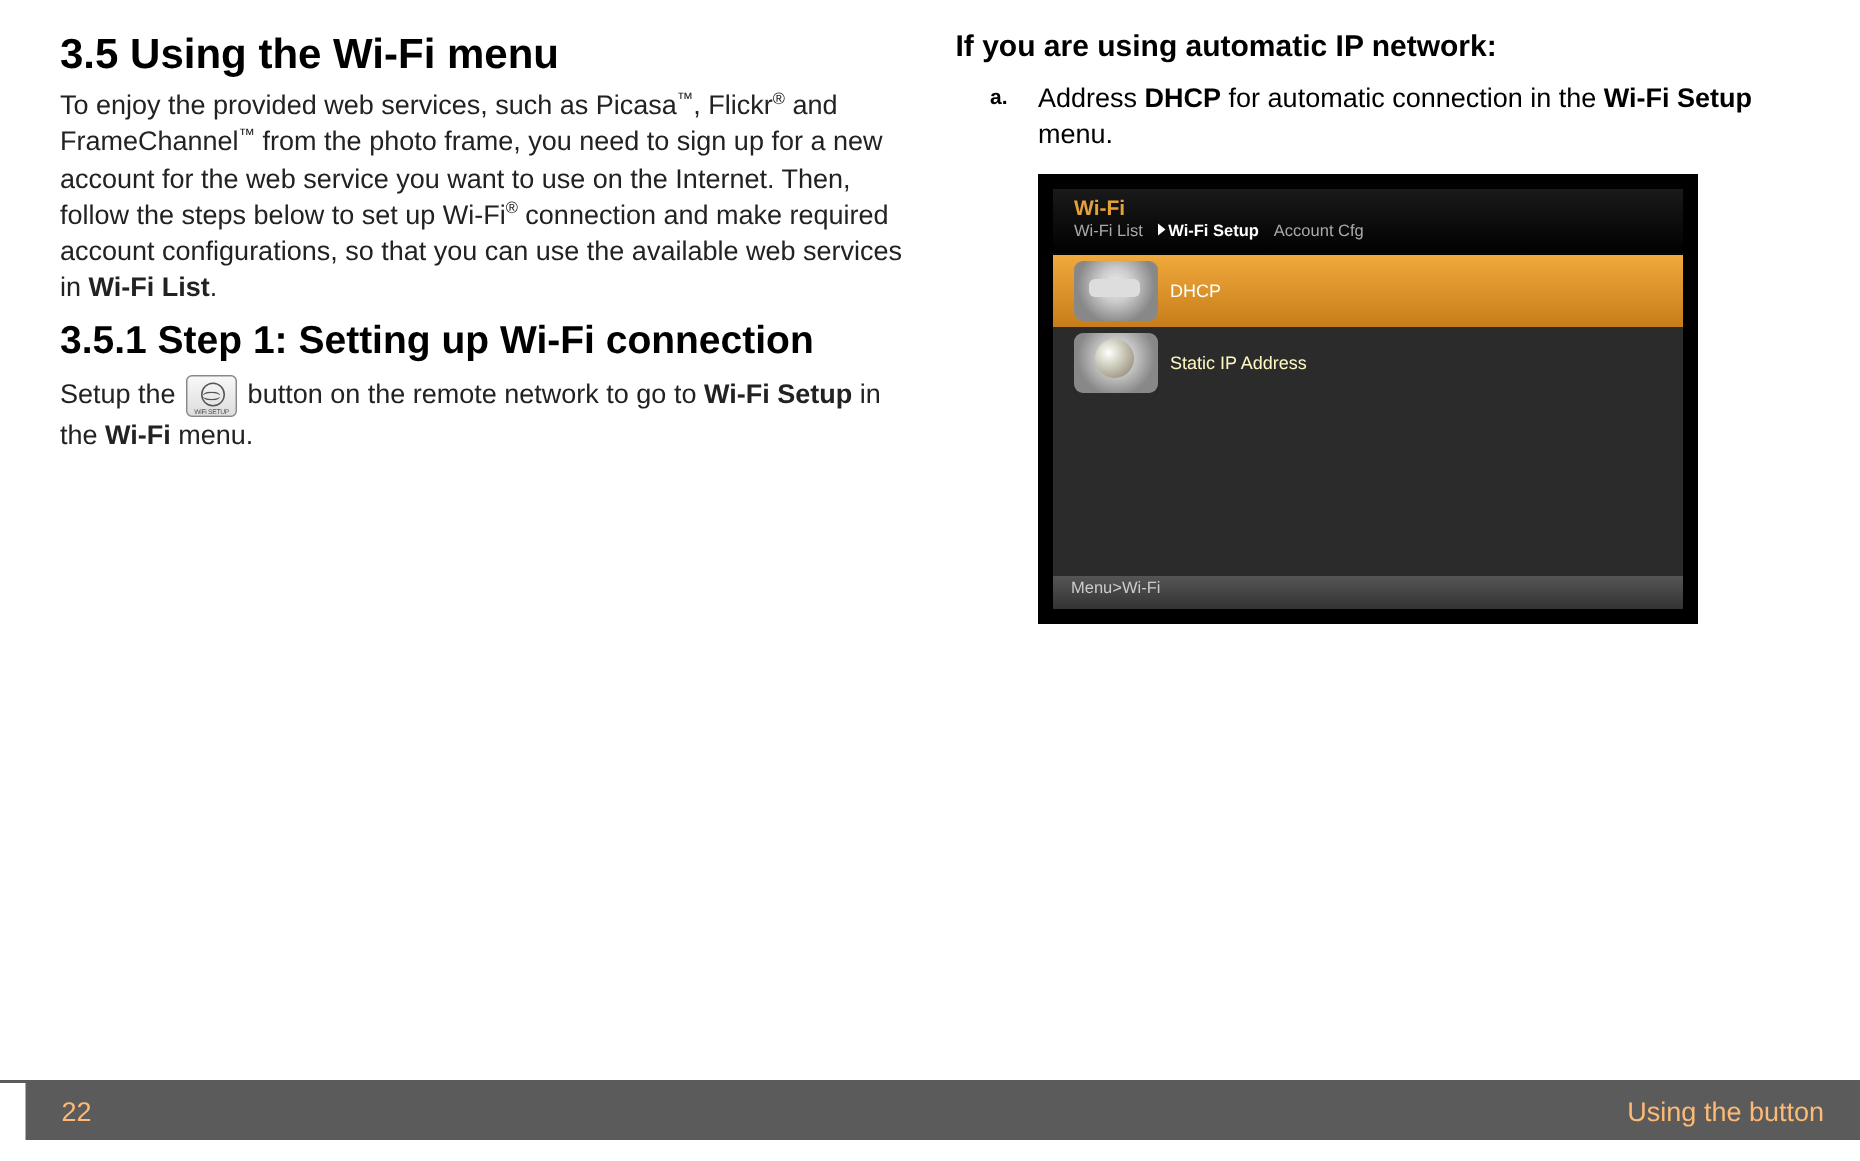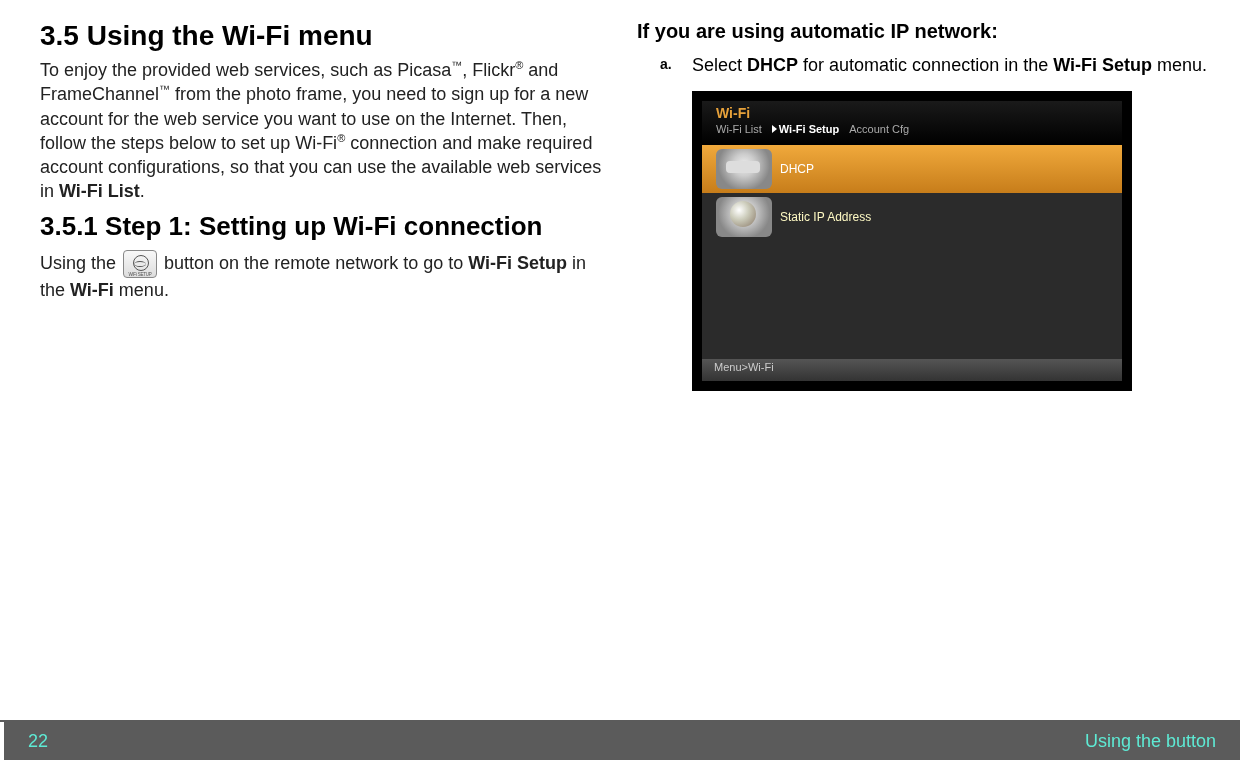--- a/index.html
+++ b/index.html
@@ -183,24 +183,24 @@
     height: 22px;
     background: linear-gradient(#555,#333);
     color: #ccc;
     font-size: 11px;
     padding: 2px 12px;
   }
   
   .footer-bar {
     position: absolute;
     bottom: 14px;
-    left: 4px; right: 0;
+    left: 17px; right: 0;
     height: 38px;
     background: #5b5b5b;
-    color: #5eead4;
+    color: #fdba74;
     display: flex;
     align-items: center;
     justify-content: space-between;
     padding: 0 24px;
     font-size: 18px;
   }
   .footer-line-top {
     position: absolute;
     bottom: 52px;
     left: 0; right: 0;
@@ -212,30 +212,30 @@
 <body>
 
 <div class="page">
   <div class="col">
     <div class="h-main">3.5    Using the Wi-Fi menu</div>
     <p class="body-text">
       <span>To enjoy the provided web services, such as Picasa</span><sup>™</sup><span>, Flickr</span><sup>®</sup><span> and FrameChannel</span><sup>™</sup><span> from the photo frame, you need to sign up for a new account for the web service you want to use on the Internet. Then, follow the steps below to set up Wi-Fi</span><sup>®</sup><span> connection and make required account configurations, so that you can use the available web services in </span><b>Wi-Fi List</b><span>.</span>
     </p>
     <div class="h-sub">3.5.1   Step 1: Setting up Wi-Fi connection</div>
     <p class="body-text">
-      <span>Using the </span><span class="icon-btn"><span class="icon-label">WiFi SETUP</span></span><span> button on the remote network to go to </span><b>Wi-Fi Setup</b><span> in the </span><b>Wi-Fi</b><span> menu.</span>
+      <span>Setup the </span><span class="icon-btn"><span class="icon-label">WiFi SETUP</span></span><span> button on the remote network to go to </span><b>Wi-Fi Setup</b><span> in the </span><b>Wi-Fi</b><span> menu.</span>
     </p>
   </div>
 
   <div class="col">
     <div class="right-heading">If you are using automatic IP network:</div>
     <div class="step-list">
       <div class="step-item">
         <span class="step-marker">a.</span>
-        <span>Select </span><b>DHCP</b><span> for automatic connection in the </span><b>Wi-Fi Setup</b><span> menu.</span>
+        <span>Address </span><b>DHCP</b><span> for automatic connection in the </span><b>Wi-Fi Setup</b><span> menu.</span>
       </div>
     </div>
 
     <div class="shot">
       <div class="shot-inner">
         <div class="shot-header">
           <div class="shot-title">Wi-Fi</div>
           <div class="shot-tabs">
             <span>Wi-Fi  List</span>
             <span class="active"><span class="tri"></span><span>Wi-Fi Setup</span></span>

